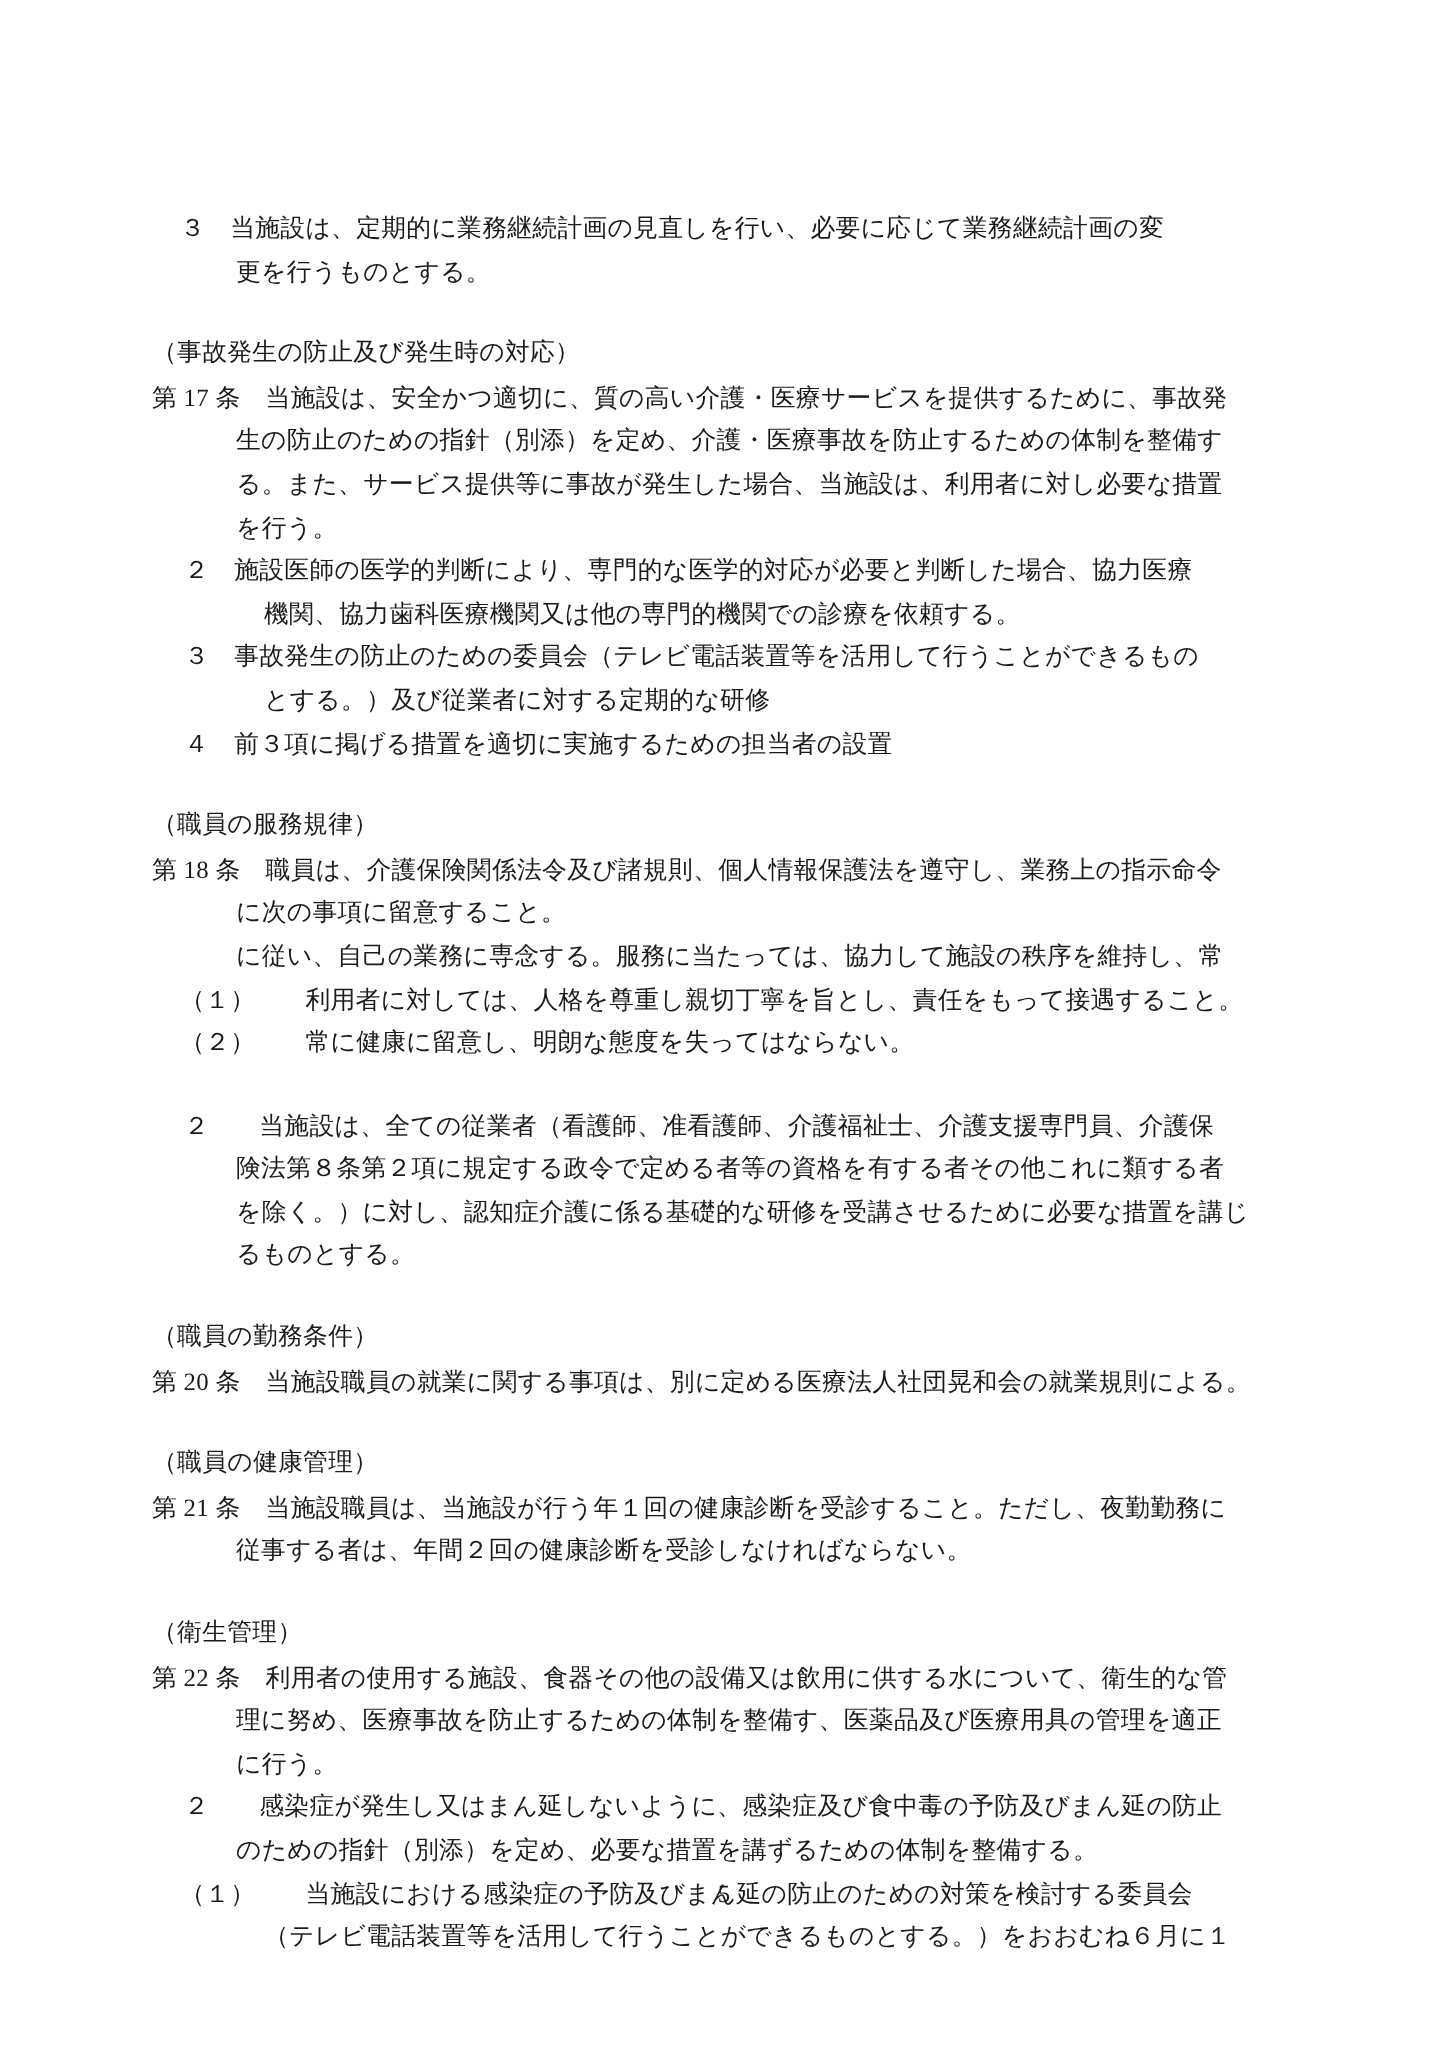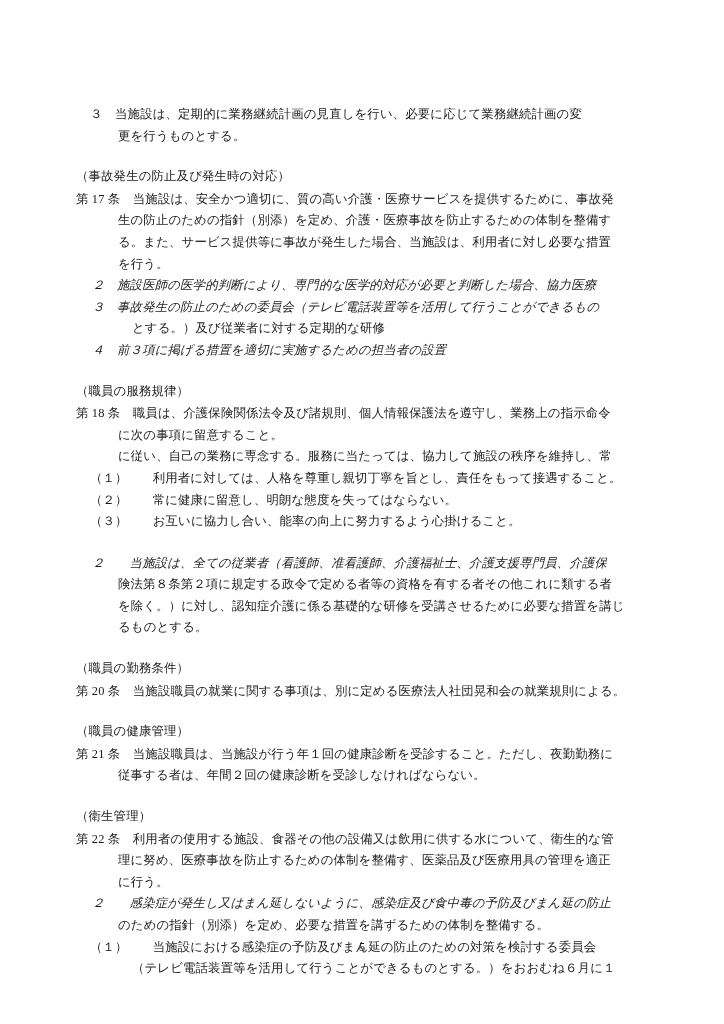--- a/index.html
+++ b/index.html
@@ -45,21 +45,20 @@
   .i3  { padding-left: 42px; }
   .i4  { padding-left: 56px; }
 
   .hang-article {
     padding-left: 56px;
     text-indent: -56px;
   }
   .hang-item {
     padding-left: 56px;
     text-indent: -40px;
-    font-style: italic;
   }
   .hang-subitem {
     padding-left: 70px;
     text-indent: -56px;
   }
   .hang-top {
     padding-left: 42px;
     text-indent: -28px;
   }
 
@@ -86,31 +85,31 @@
   <div class="content" id="body-root">
       <div class="line hang-top">３　当施設は、定期的に業務継続計画の見直しを行い、必要に応じて業務継続計画の変</div>
       <div class="line i3">更を行うものとする。</div>
       <div class="gap-m"></div>
       <div class="line i0 heading">（事故発生の防止及び発生時の対応）</div>
       <div class="line hang-article">第 17 条　当施設は、安全かつ適切に、質の高い介護・医療サービスを提供するために、事故発</div>
       <div class="line i3">生の防止のための指針（別添）を定め、介護・医療事故を防止するための体制を整備す</div>
       <div class="line i3">る。また、サービス提供等に事故が発生した場合、当施設は、利用者に対し必要な措置</div>
       <div class="line i3">を行う。</div>
       <div class="line hang-item">２　施設医師の医学的判断により、専門的な医学的対応が必要と判断した場合、協力医療</div>
+      <div class="line i4">機関、協力歯科医療機関又は他の専門的機関での診療を依頼する。</div>
       <div class="line hang-item">３　事故発生の防止のための委員会（テレビ電話装置等を活用して行うことができるもの</div>
       <div class="line i4">とする。）及び従業者に対する定期的な研修</div>
       <div class="line hang-item">４　前３項に掲げる措置を適切に実施するための担当者の設置</div>
       <div class="gap-m"></div>
       <div class="line i0 heading">（職員の服務規律）</div>
       <div class="line hang-article">第 18 条　職員は、介護保険関係法令及び諸規則、個人情報保護法を遵守し、業務上の指示命令</div>
       <div class="line i3">に次の事項に留意すること。</div>
       <div class="line i3">に従い、自己の業務に専念する。服務に当たっては、協力して施設の秩序を維持し、常</div>
       <div class="line hang-subitem">（１）　　利用者に対しては、人格を尊重し親切丁寧を旨とし、責任をもって接遇すること。</div>
       <div class="line hang-subitem">（２）　　常に健康に留意し、明朗な態度を失ってはならない。</div>
-      <div class="line hang-subitem">（３）　　お互いに協力し合い、能率の向上に努力するよう心掛けること。</div>
       <div class="gap-m"></div>
       <div class="line hang-item">２　　当施設は、全ての従業者（看護師、准看護師、介護福祉士、介護支援専門員、介護保</div>
       <div class="line i3">険法第８条第２項に規定する政令で定める者等の資格を有する者その他これに類する者</div>
       <div class="line i3">を除く。）に対し、認知症介護に係る基礎的な研修を受講させるために必要な措置を講じ</div>
       <div class="line i3">るものとする。</div>
       <div class="gap-m"></div>
       <div class="line i0 heading">（職員の勤務条件）</div>
       <div class="line hang-article">第 20 条　当施設職員の就業に関する事項は、別に定める医療法人社団晃和会の就業規則による。</div>
       <div class="gap-m"></div>
       <div class="line i0 heading">（職員の健康管理）</div>

